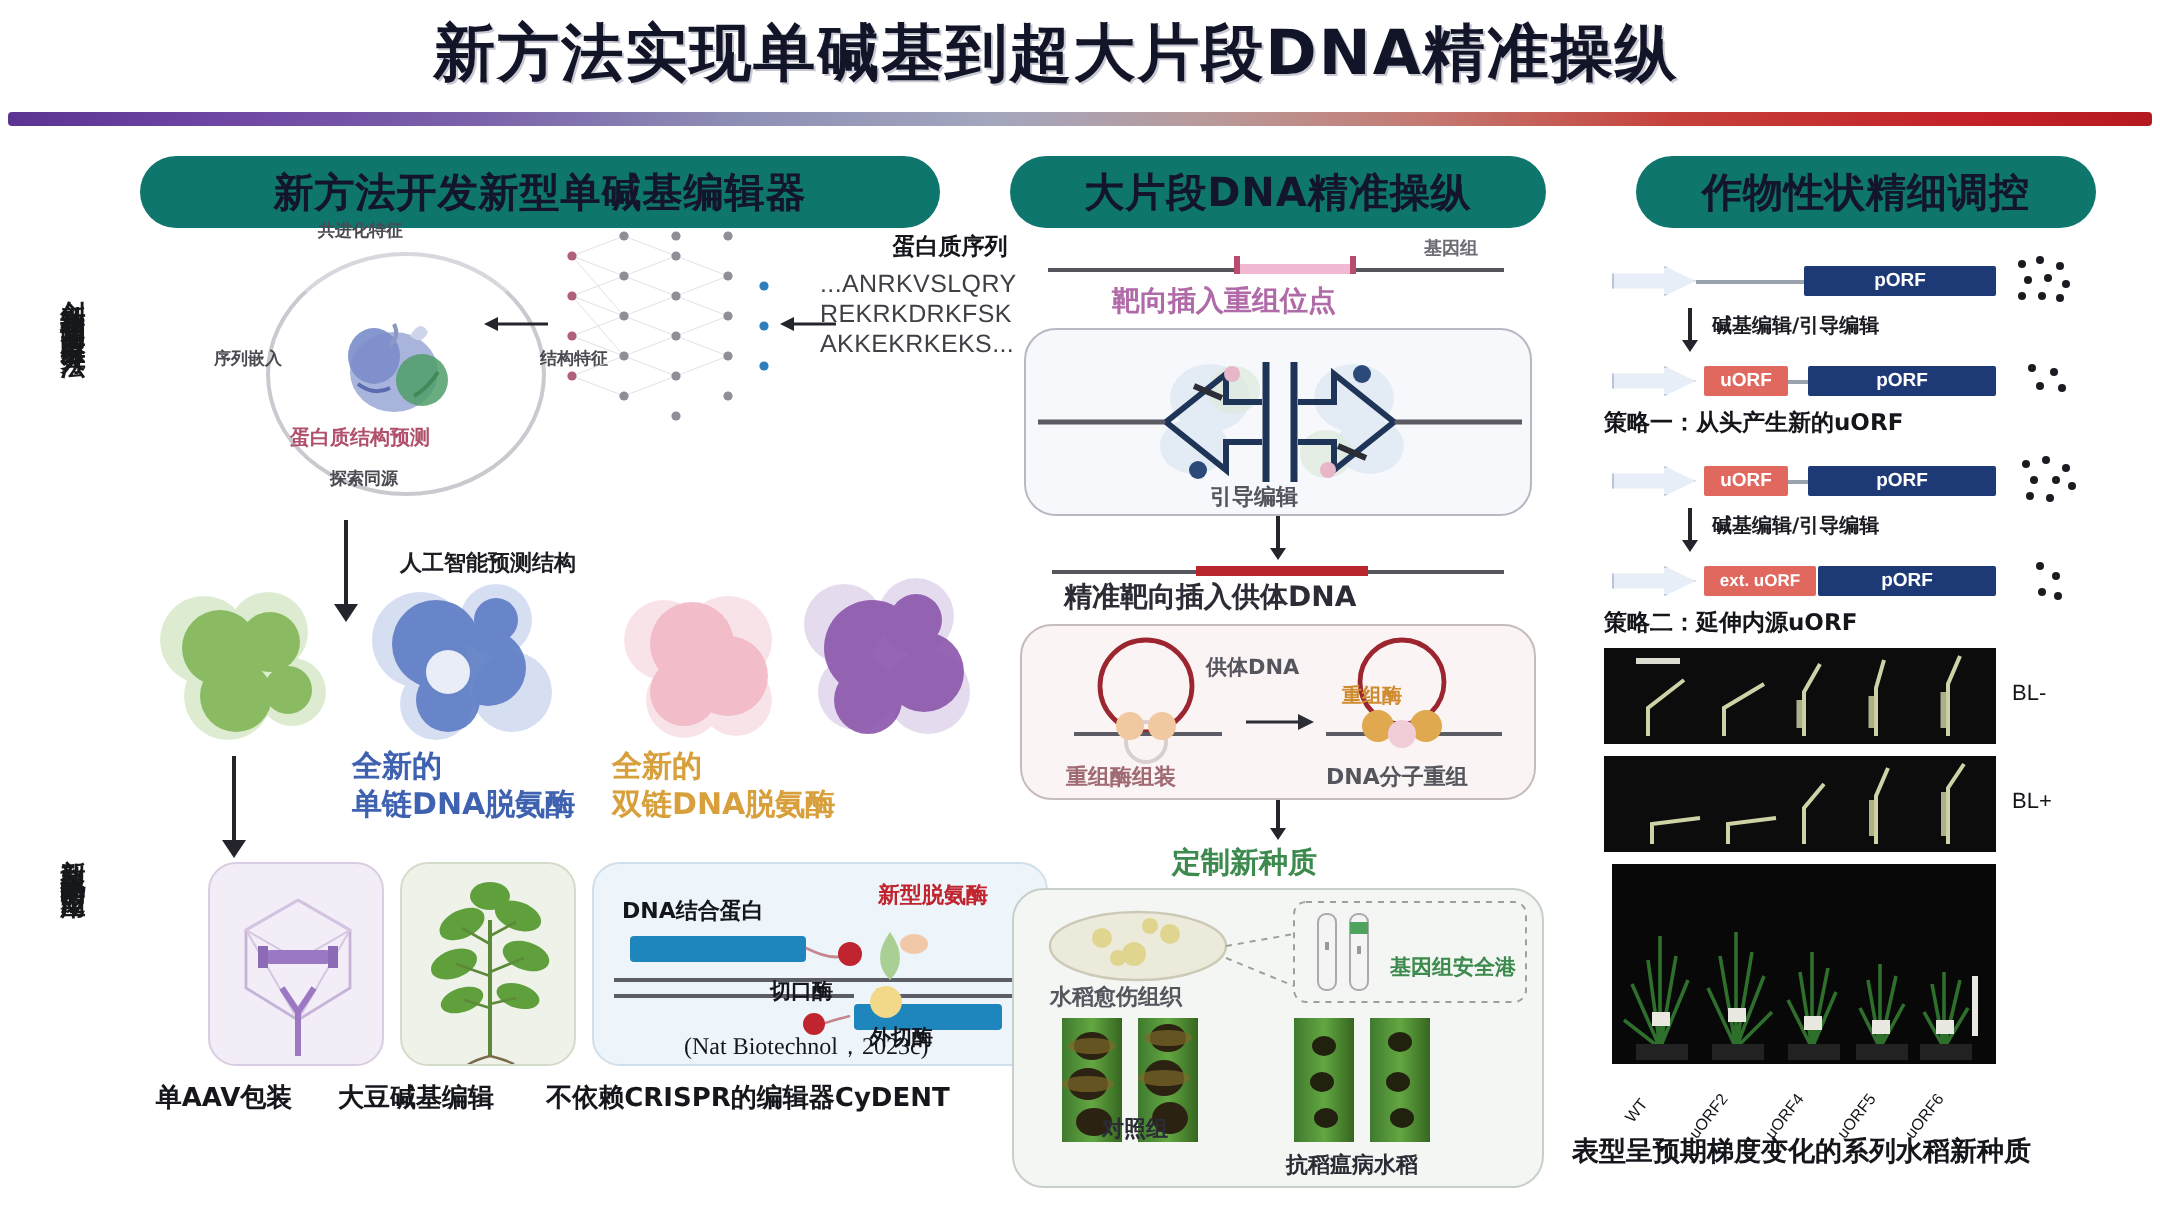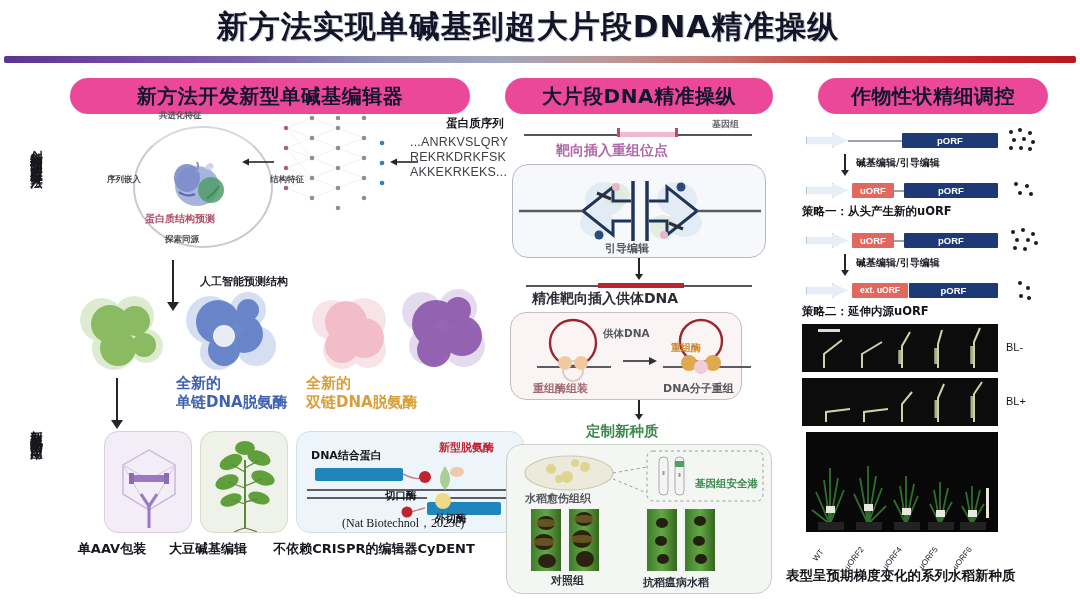--- a/index.html
+++ b/index.html
@@ -22,21 +22,21 @@
   .title-rule {
     position: absolute; top: 56px; left: 4px; width: 1072px; height: 7px;
     background: linear-gradient(90deg,
         #5b3391 0%, #6f46a3 10%, #7b63ab 22%, #8e8fb5 34%,
         #a3a6bd 46%, #b99a9a 56%, #c47a72 66%, #c5403a 78%, #c32027 92%, #b51a20 100%);
     border-radius: 2px;
   }
   
   .panel { position: absolute; }
   .panel-head {
-    background: #ec4899;
+    background: #0f766e;
     border-radius: 22px;
     text-align: center;
     color: #12152c;
     font-weight: bold;
     font-family: "DejaVu Sans", "Liberation Sans", sans-serif;
     line-height: 36px;
     height: 36px;
     font-size: 20px;
     letter-spacing: .5px;
   }
@@ -384,21 +384,21 @@
 
   <div class="vline" style="left:144px;top:180px;height:18px;"></div>
   <div class="varrow" style="left:141px;top:196px;"></div>
 
   <svg style="position:absolute;left:30px;top:202px;" width="230" height="10">
     <line x1="2" y1="6" x2="228" y2="6" stroke="#55555e" stroke-width="2"></line>
     <rect x="74" y="3" width="86" height="5" fill="#b8252c"></rect>
   </svg>
   <div class="mid-lbl" style="left:38px;top:212px;font-size:14px;color:#2c2c36;">精准靶向插入供体DNA</div>
 
-  <div class="mid-card" style="left:16px;top:234px;width:232px;height:88px;background:#fbf4f4;border:1.4px solid #c7bcbc;">
+  <div class="mid-card" style="left:16px;top:234px;width:258px;height:88px;background:#fbf4f4;border:1.4px solid #c7bcbc;">
     <svg viewBox="0 0 258 88" width="258" height="88">
       <circle cx="62" cy="30" r="23" fill="none" stroke="#9c2630" stroke-width="2.4"></circle>
       <line x1="26" y1="54" x2="100" y2="54" stroke="#5b5b64" stroke-width="2"></line>
       <circle cx="62" cy="58" r="10" fill="none" stroke="#d8cfcf" stroke-width="2"></circle>
       <circle cx="54" cy="50" r="7" fill="#f1c9a0"></circle>
         <circle cx="70" cy="50" r="7" fill="#f1c9a0"></circle>
       <circle cx="190" cy="28" r="21" fill="none" stroke="#9c2630" stroke-width="2.4"></circle>
       <line x1="152" y1="54" x2="240" y2="54" stroke="#5b5b64" stroke-width="2"></line>
       <circle cx="178" cy="50" r="8" fill="#e0a84f"></circle>
         <circle cx="202" cy="50" r="8" fill="#e0a84f"></circle>
@@ -480,21 +480,21 @@
       </g>
       <g>
         <rect x="156" y="0" width="30" height="62" fill="url(#lg)"></rect>
         <g fill="#22200f">
             <ellipse cx="171" cy="12" rx="6" ry="5"></ellipse>
             <ellipse cx="170" cy="32" rx="6" ry="5"></ellipse>
             <ellipse cx="172" cy="50" rx="6" ry="5"></ellipse>
           </g>
       </g>
     </svg>
-    <div class="mid-lbl" style="left:44px;top:128px;font-size:11px;color:#2c2c36;text-align:right;">对照组</div>
+    <div class="mid-lbl" style="left:44px;top:112px;font-size:11px;color:#2c2c36;text-align:right;">对照组</div>
     <div class="mid-lbl" style="left:136px;top:130px;font-size:11px;color:#2c2c36;">抗稻瘟病水稻</div>
   </div>
 </div>
 
 <div class="panel" id="p-right">
   <div class="panel-head" style="width:230px;margin-left:26px;">作物性状精细调控</div>
 
   <div class="orf-row" style="left:14px;top:54px;width:240px;">
     <div class="orf-arrow"></div>
     <div class="orf-connector" style="left:42px;width:54px;"></div>

